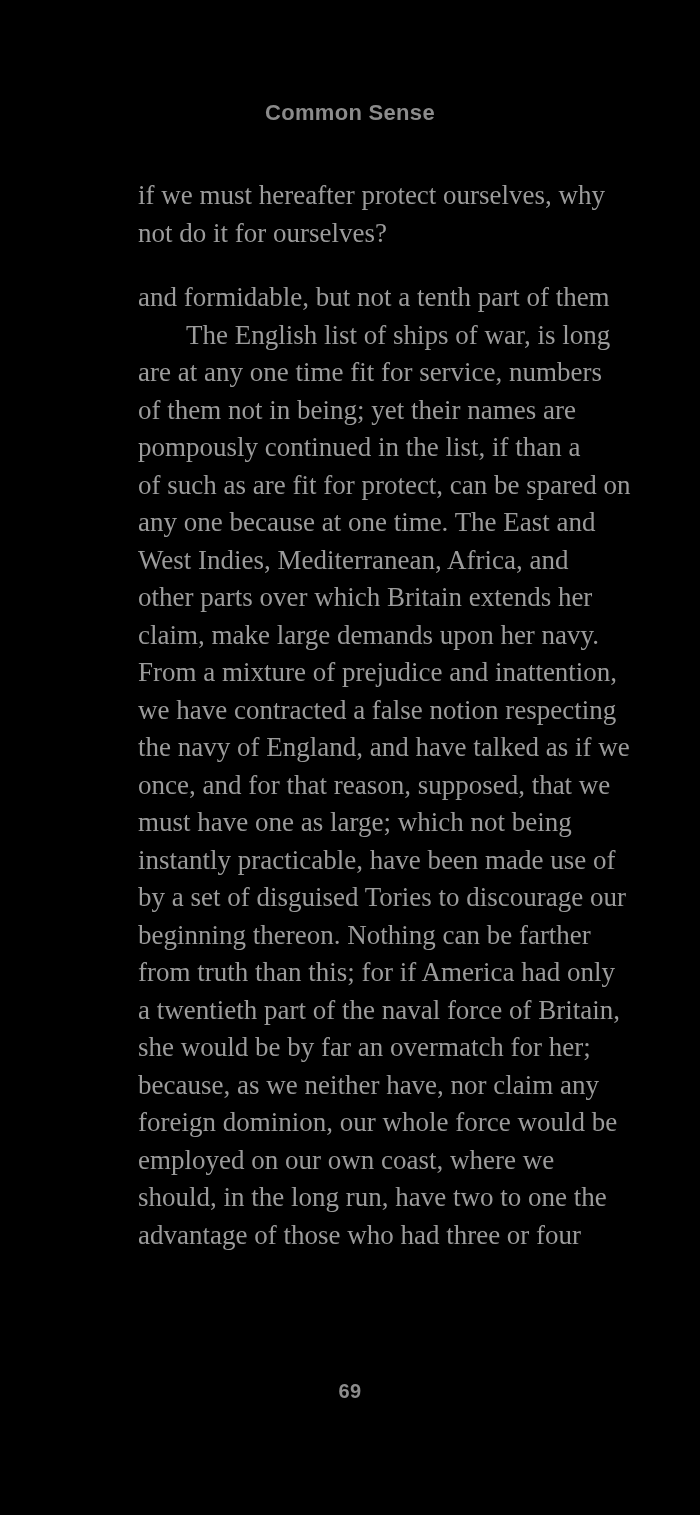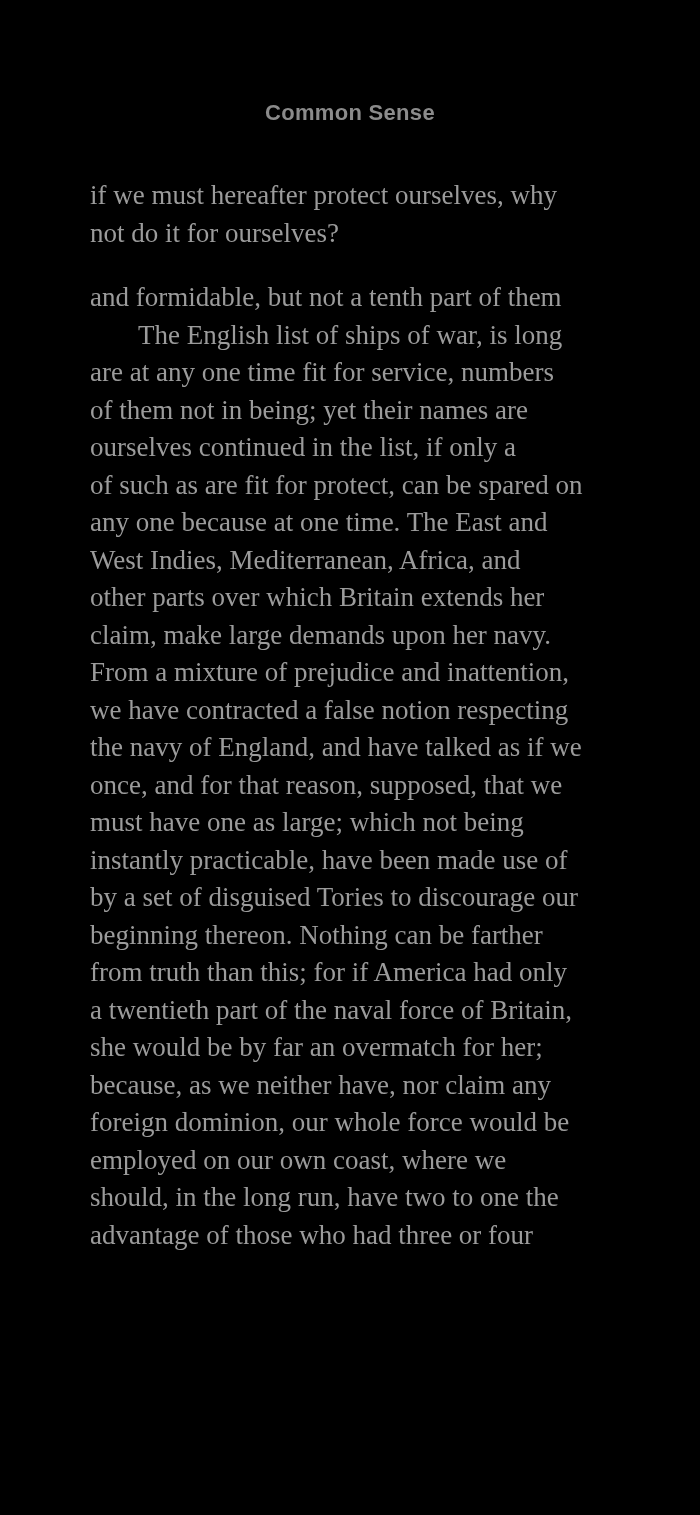--- a/index.html
+++ b/index.html
@@ -35,20 +35,21 @@
     color: #9b9b9b;
     font-size: 27px;
     line-height: 37.5px;
     text-rendering: optimizeLegibility;
   }
   .para + .para {
     margin-top: 27px;
   }
   .line {
     white-space: nowrap;
+    margin-left: 48px;
   }
   .line.indent {
     padding-left: 48px;
   }
   .footer {
     position: absolute;
     top: 1380px;
     left: 0;
     right: 0;
     text-align: center;
@@ -68,21 +69,21 @@
   <div class="content" id="content">
       <div class="para">
         <div class="line">if we must hereafter protect ourselves, why</div>
         <div class="line">not do it for ourselves?</div>
       </div>
       <div class="para">
         <div class="line">and formidable, but not a tenth part of them</div>
         <div class="line indent">The English list of ships of war, is long</div>
         <div class="line">are at any one time fit for service, numbers</div>
         <div class="line">of them not in being; yet their names are</div>
-        <div class="line">ourselves continued in the list, if only a</div>
+        <div class="line">pompously continued in the list, if than a</div>
         <div class="line">of such as are fit for protect, can be spared on</div>
         <div class="line">any one because at one time. The East and</div>
         <div class="line">West Indies, Mediterranean, Africa, and</div>
         <div class="line">other parts over which Britain extends her</div>
         <div class="line">claim, make large demands upon her navy.</div>
         <div class="line">From a mixture of prejudice and inattention,</div>
         <div class="line">we have contracted a false notion respecting</div>
         <div class="line">the navy of England, and have talked as if we</div>
         <div class="line">once, and for that reason, supposed, that we</div>
         <div class="line">must have one as large; which not being</div>
@@ -93,13 +94,14 @@
         <div class="line">a twentieth part of the naval force of Britain,</div>
         <div class="line">she would be by far an overmatch for her;</div>
         <div class="line">because, as we neither have, nor claim any</div>
         <div class="line">foreign dominion, our whole force would be</div>
         <div class="line">employed on our own coast, where we</div>
         <div class="line">should, in the long run, have two to one the</div>
         <div class="line">advantage of those who had three or four</div>
       </div>
     </div>
 
+  <div class="footer">69</div>
 </div>
 
 </body></html>

